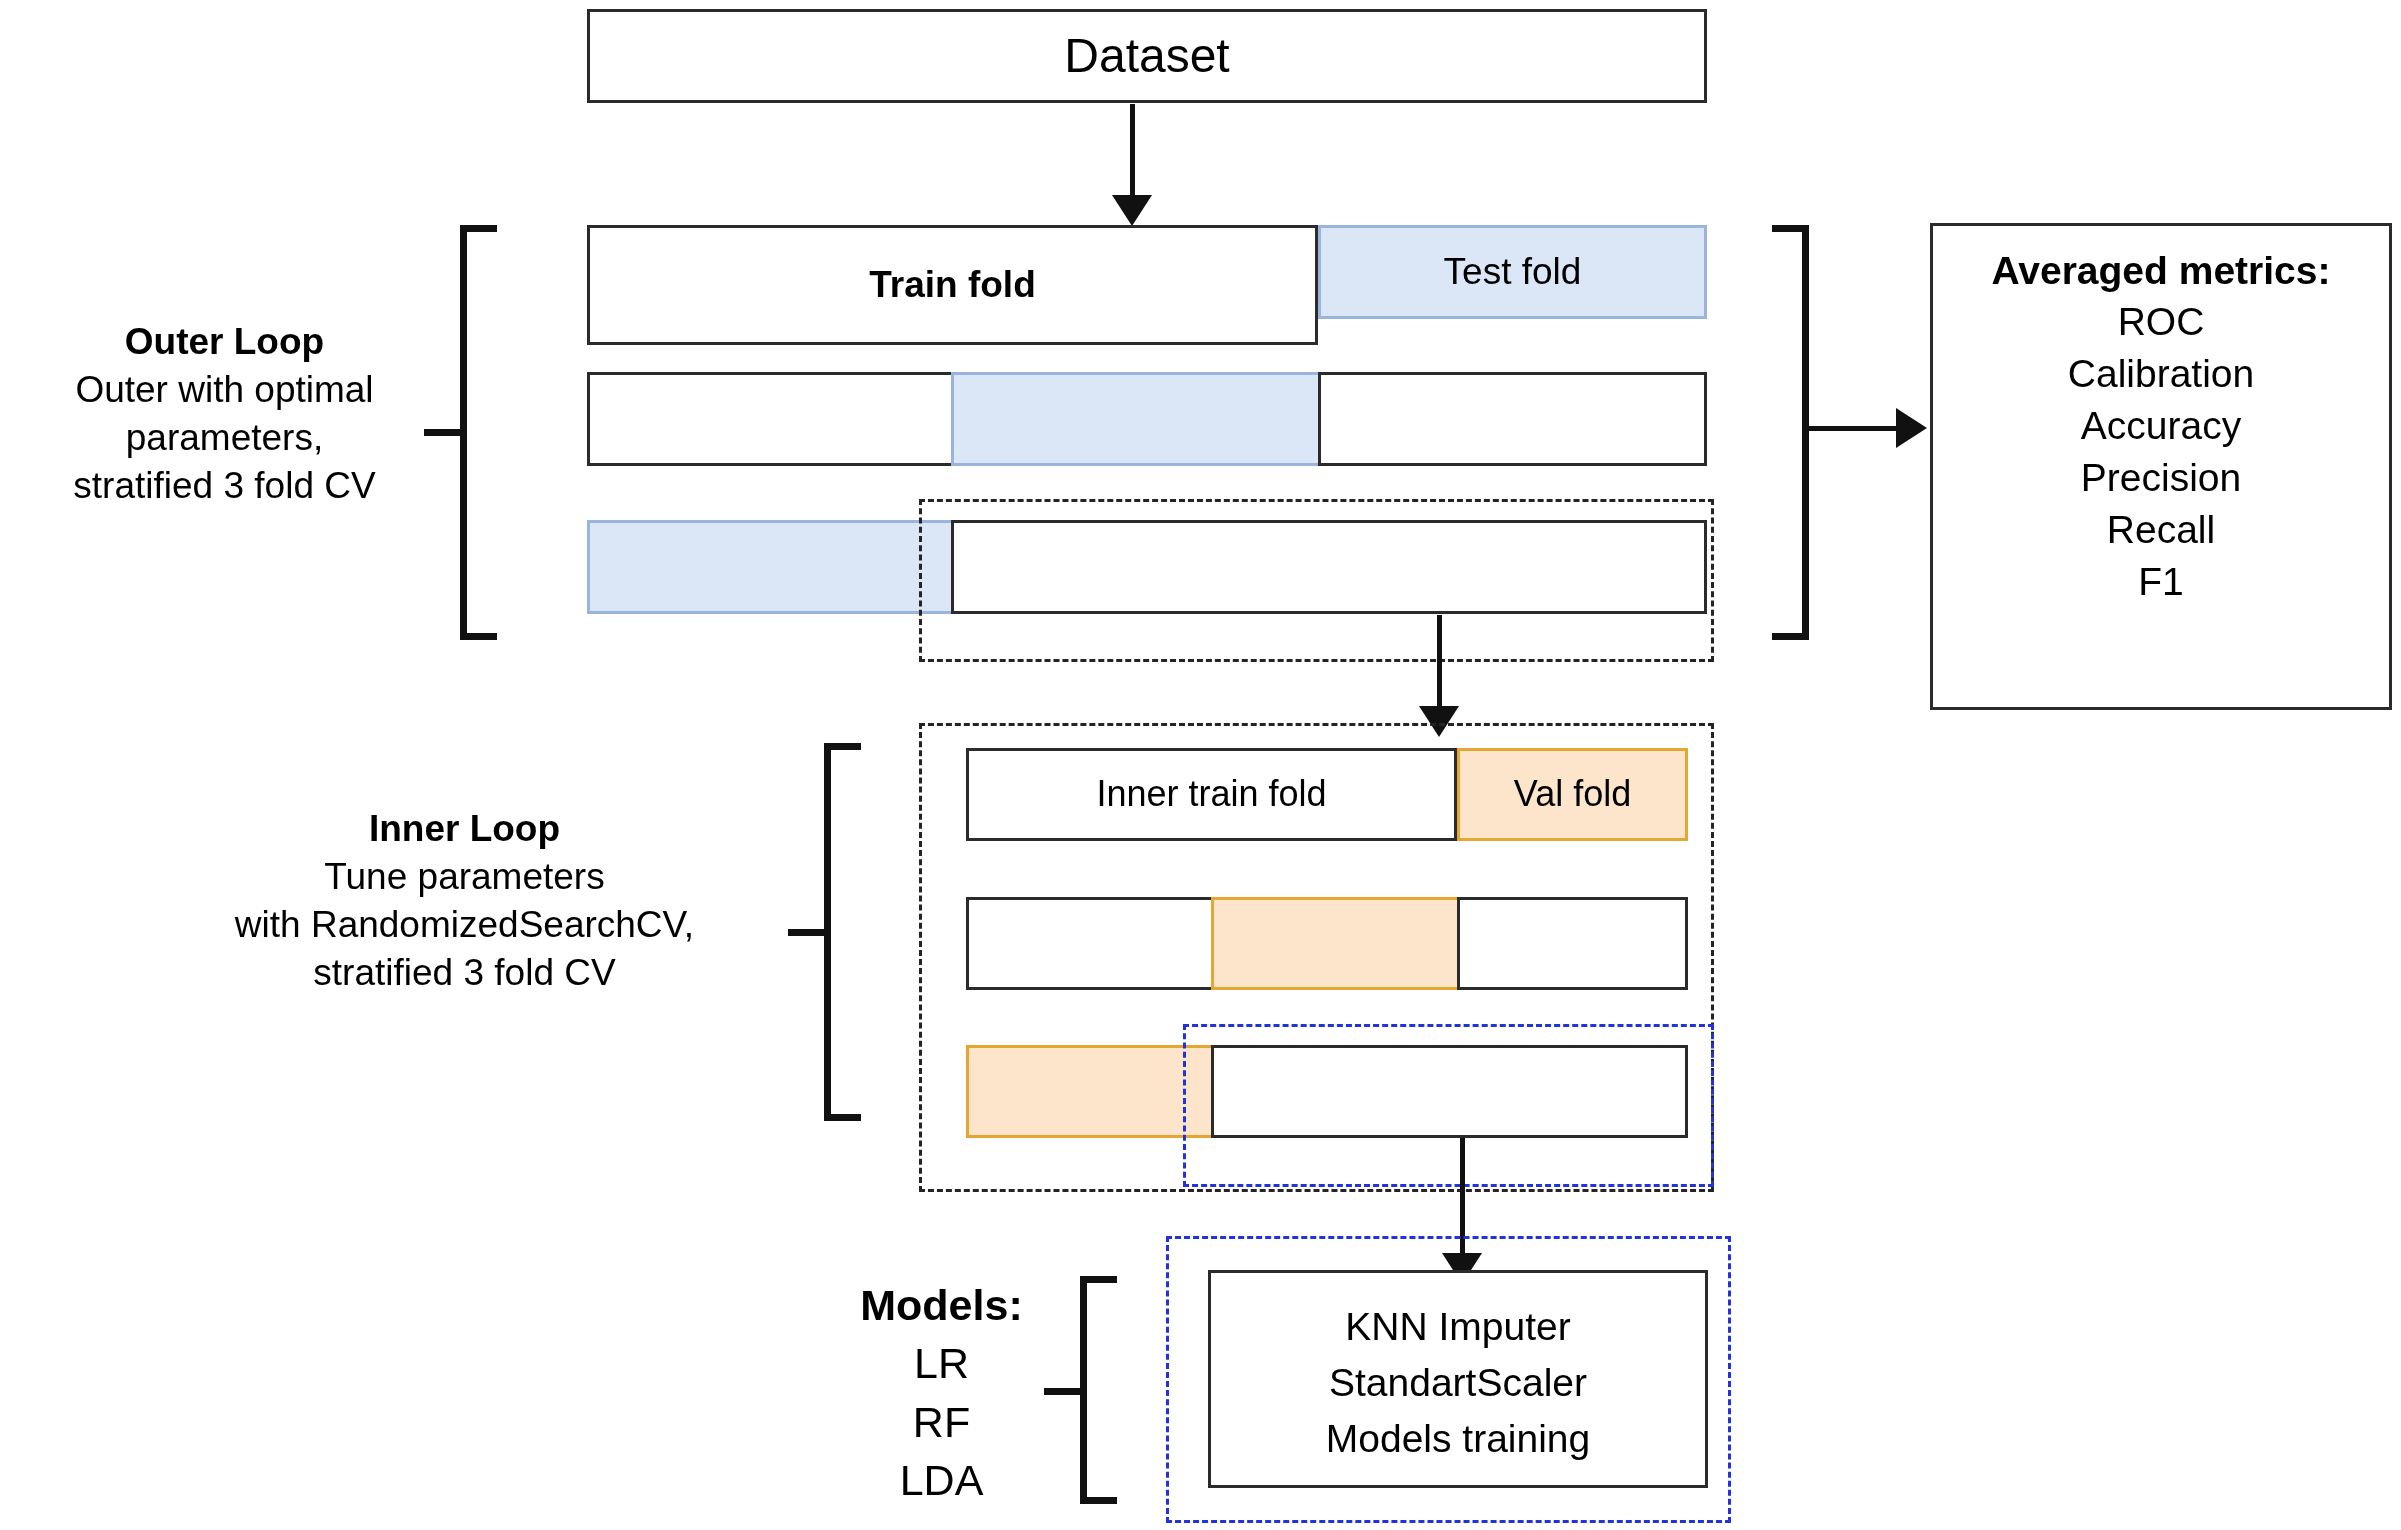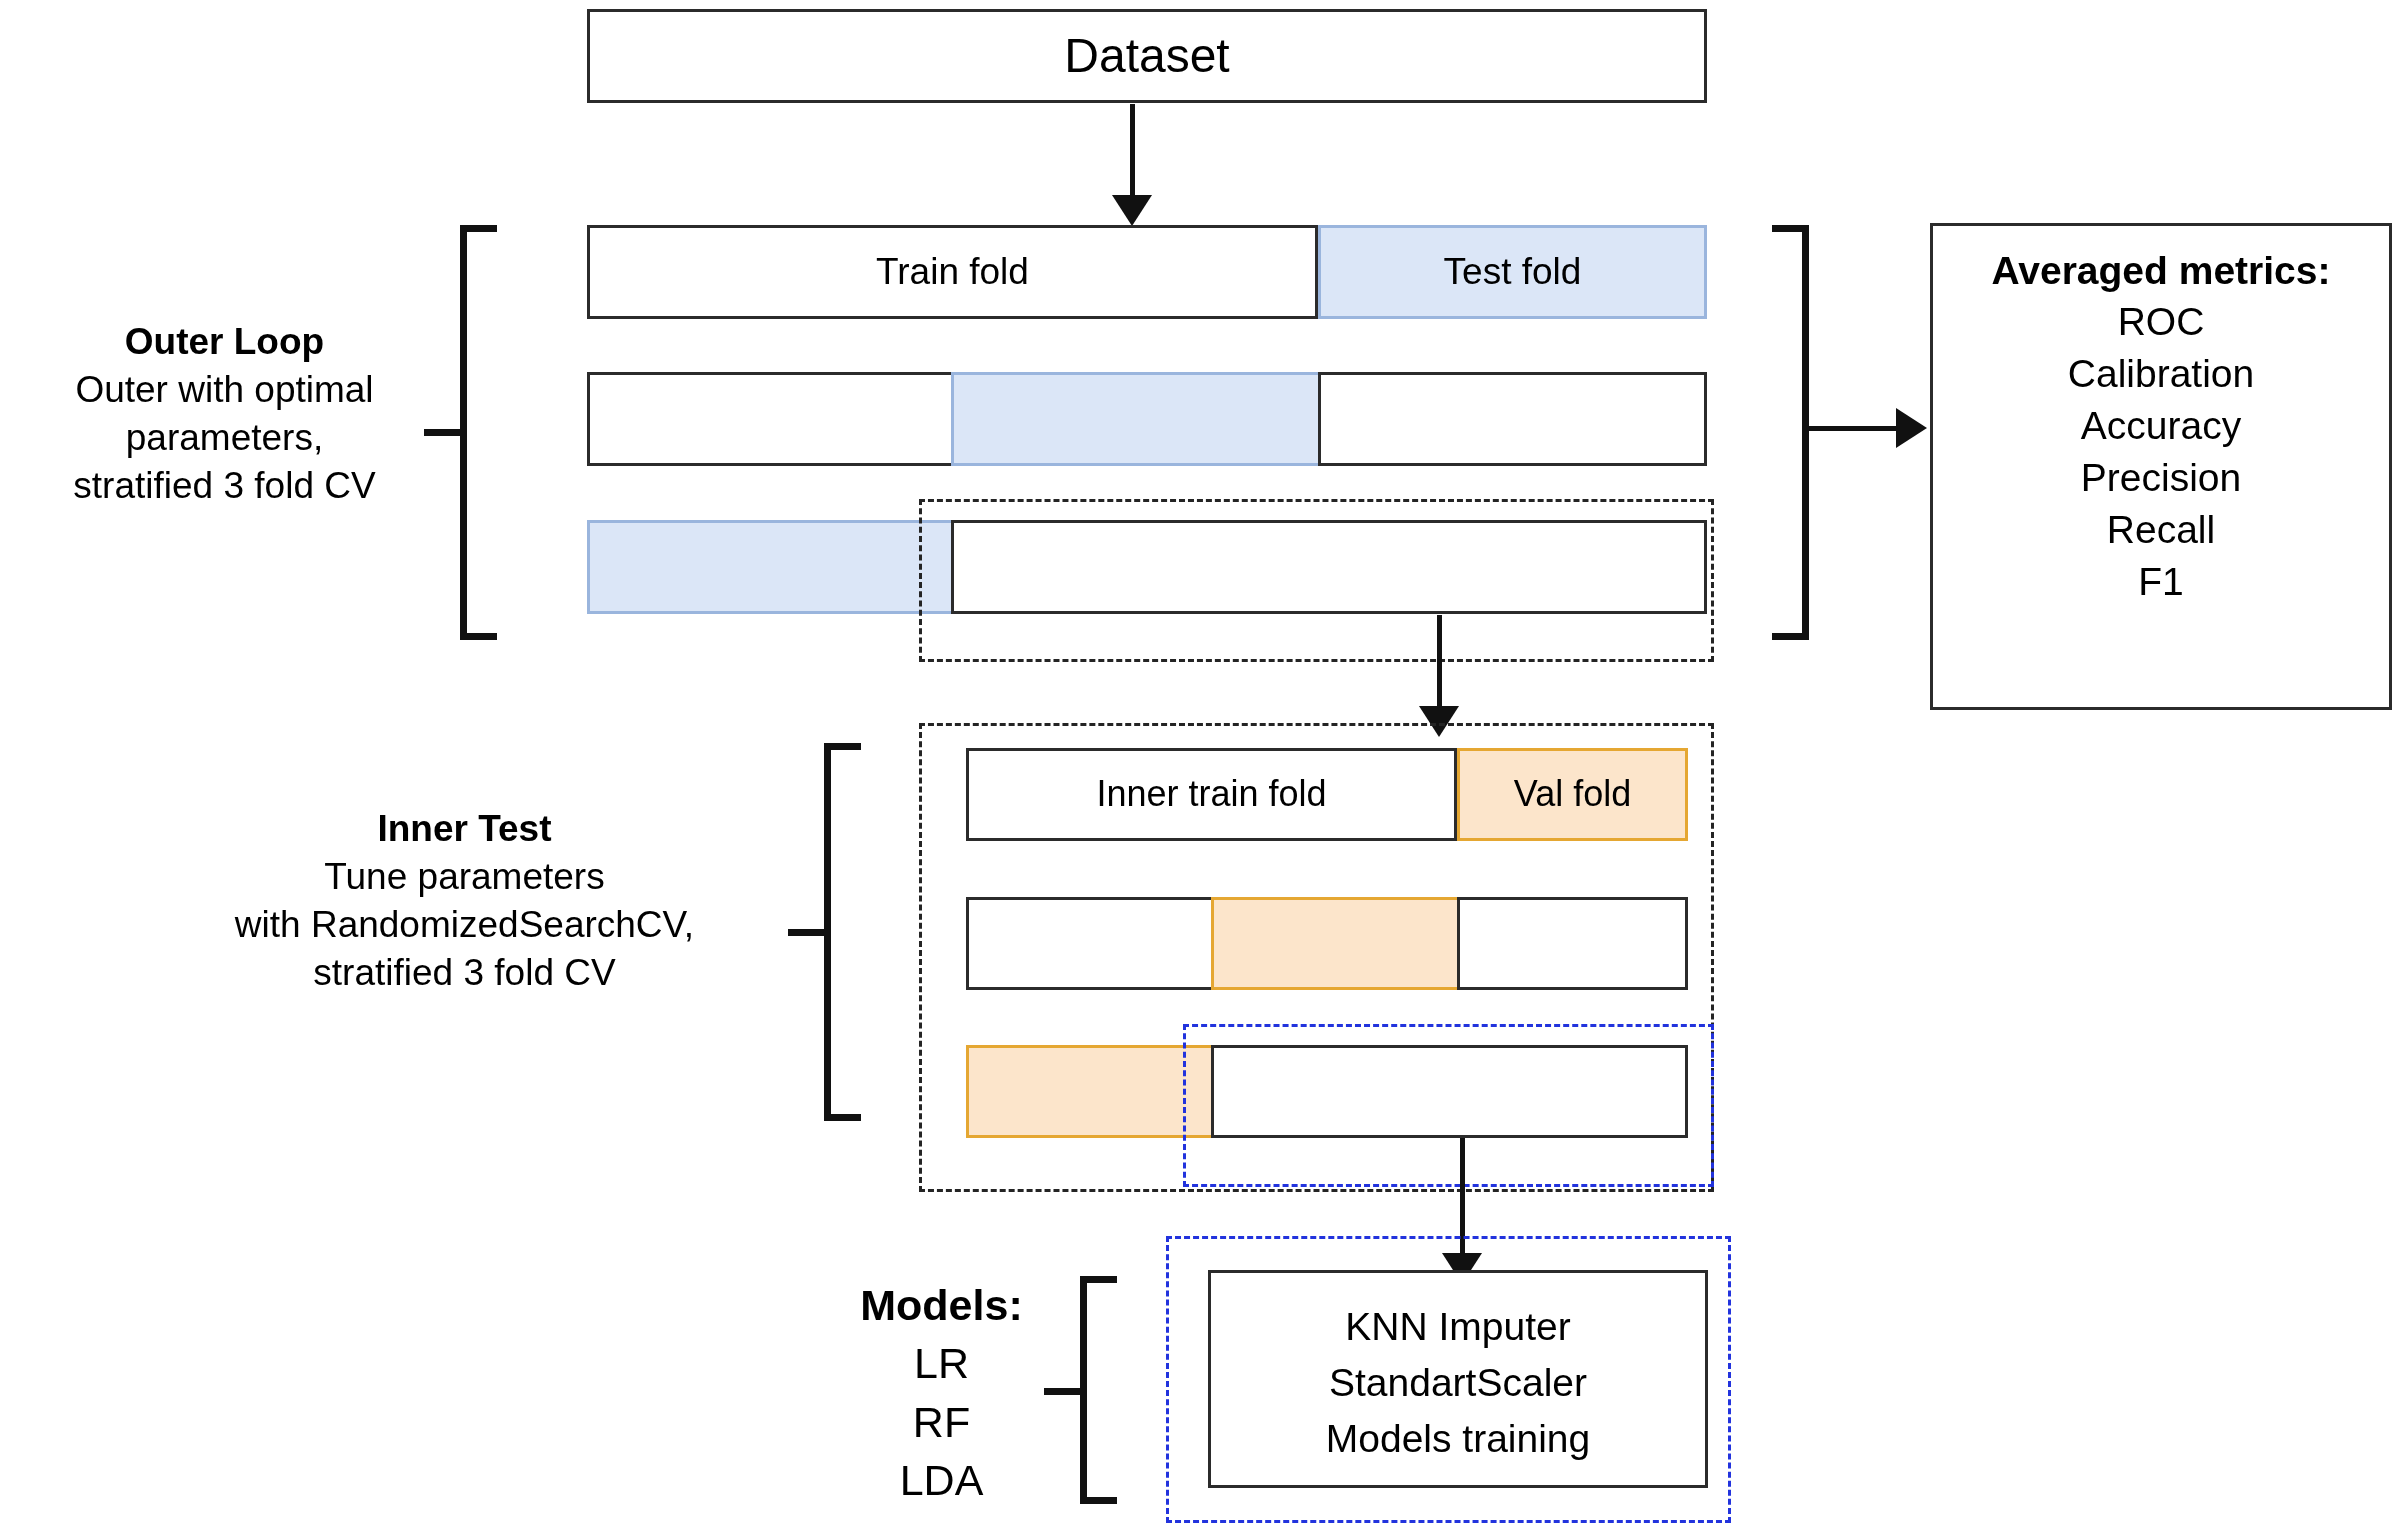--- a/index.html
+++ b/index.html
@@ -57,21 +57,21 @@
   </div>
 
   <div class="brk" style="left:460px;top:225px;width:37px;height:415px;">
     <i class="stem" style="left:0;"></i>
     <i class="cap" style="left:0;top:0;width:37px;"></i>
     <i class="cap" style="left:0;bottom:0;width:37px;"></i>
     <i class="tick" style="left:-36px;top:204px;"></i>
   </div>
 
   <div style="position:absolute;left:587px;top:225px;width:1120px;height:94px;">
-    <div class="seg white" style="left:0px;top:0;width:731px;height:94px;">
+    <div class="seg white" style="left:0px;top:0;width:731px;height:120px;font-weight:bold;">
       <div class="lbl" style="left:0;top:0;right:0;bottom:0;font-size:37px;">Train fold</div>
     </div>
     <div class="seg blue" style="left:731px;top:0;width:389px;height:94px;">
       <div class="lbl" style="left:0;top:0;right:0;bottom:0;font-size:37px;">Test fold</div>
     </div>
   </div>
 
   <div style="position:absolute;left:587px;top:372px;width:1120px;height:94px;">
     <div class="seg white" style="left:0px;top:0;width:367px;height:94px;"></div>
     <div class="seg blue" style="left:364px;top:0;width:370px;height:94px;"></div>
@@ -102,21 +102,21 @@
       <div>Precision</div>
       <div>Recall</div>
       <div>F1</div>
     </div>
   </div>
 
   <div class="vline" style="left:1437px;top:615px;height:101px;"></div>
   <div class="arrow-down" style="left:1419px;top:706px;"></div>
 
   <div class="txtblock" style="left:116px;top:805px;width:697px;font-size:37px;">
-    <div class="b">Inner Test</div>
+    <div class="b">Inner Loop</div>
     <div>Tune parameters</div>
     <div>with RandomizedSearchCV,</div>
     <div>stratified 3 fold CV</div>
   </div>
 
   <div class="brk" style="left:824px;top:743px;width:37px;height:378px;">
     <i class="stem" style="left:0;"></i>
     <i class="cap" style="left:0;top:0;width:37px;"></i>
     <i class="cap" style="left:0;bottom:0;width:37px;"></i>
     <i class="tick" style="left:-36px;top:186px;"></i>

